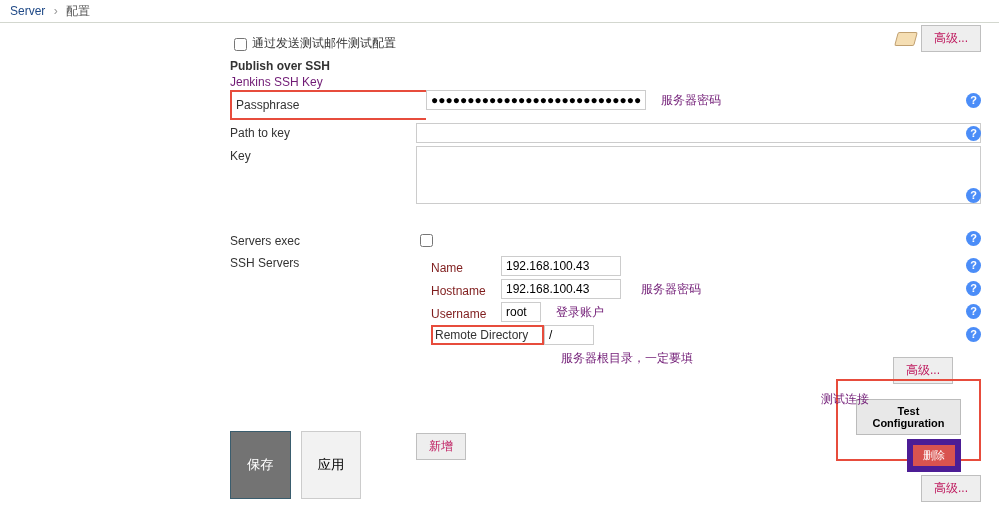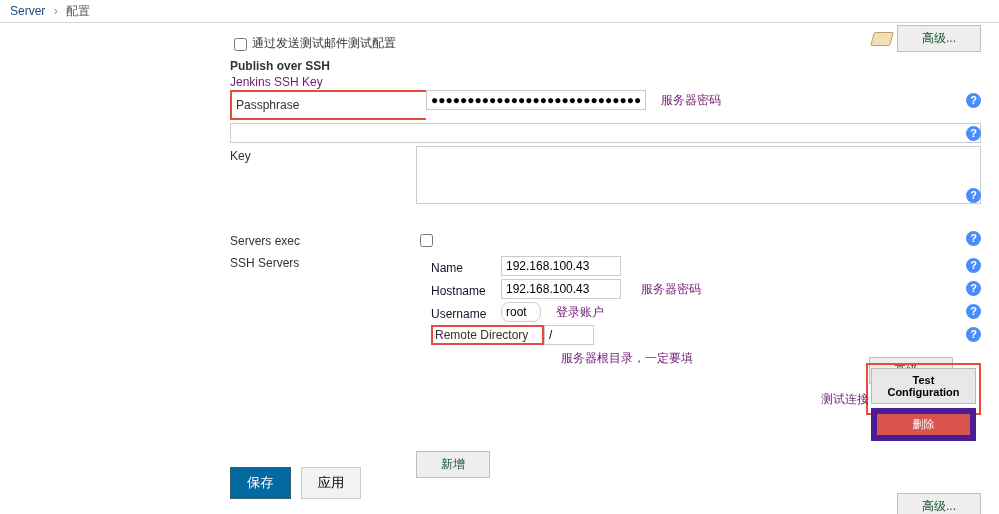--- a/index.html
+++ b/index.html
@@ -3,40 +3,40 @@
 <meta charset="utf-8">
 <style>
 html,body{margin:0;padding:0;font-family:Arial,"Microsoft YaHei",sans-serif;font-size:12px;color:#333;background:#fff}
 body{width:999px;height:514px;overflow:hidden}
 .brd{height:22px;line-height:22px;padding:0 10px;border-bottom:1px solid #d3d7cf;color:#555}
 .brd a{color:#204a87;text-decoration:none}
 .brd .sep{margin:0 5px;color:#999}
 .content{position:relative;padding:5px 18px 10px 230px}
 .toolbar{position:absolute;right:18px;top:2px;display:flex;gap:5px;align-items:center}
 .eraser{width:18px;height:12px;background:#f5deb3;border:1px solid #c0a070;border-radius:2px;transform:skewX(-15deg)}
-.btn{background:#eee;border:1px solid #bfbfbf;padding:4px 24px;cursor:pointer;color:#14532d;font-size:12px}
+.btn{background:#eee;border:1px solid #bfbfbf;padding:4px 12px;cursor:pointer;color:#be185d;font-size:12px}
 .row{display:flex;align-items:flex-start;margin:3px 0;position:relative}
 .lbl{width:186px;flex:none;padding-top:3px}
-.lbl2{width:70px;flex:none;color:#0f172a;padding-top:3px}
+.lbl2{width:70px;flex:none;color:#7f1d1d;padding-top:3px}
 .lbl3{width:105px;flex:none;color:#333;padding-top:3px}
 .ctrl{flex:1;position:relative}
 input[type=text].fld,textarea.fld{width:100%;box-sizing:border-box;border:1px solid #ccc;padding:2px 4px;font-size:12px;font-family:inherit}
 textarea.fld{height:58px;resize:none}
 .help{position:absolute;right:0;width:15px;height:15px;border-radius:50%;background:#4b8df8;color:#fff;text-align:center;line-height:15px;font-size:11px;font-weight:bold;cursor:pointer}
 .b{font-weight:bold}
 .red-frame{border:2px solid #e74c3c}
 .red-text{color:#701a75}
 .section{position:relative}
 .sshserver{padding-left:15px}
 .sshrow{display:flex;align-items:center;margin:3px 0;position:relative}
 .footer{position:absolute;left:230px;bottom:15px;display:flex;gap:10px}
-.save{background:#0369a1;color:#fff;border:1px solid #3a5d6e;padding:6px 16px;cursor:pointer}
+.save{background:#737373;color:#fff;border:1px solid #3a5d6e;padding:24px 16px;cursor:pointer}
 .apply{background:#f2f2f2;border:1px solid #ccc;padding:6px 16px;cursor:pointer}
 .chk{margin-right:5px;vertical-align:middle}
-.testbox{border:2px solid #e74c3c;position:absolute;right:0;top:0;width:105px;height:42px;padding:3px;display:flex;flex-direction:column;justify-content:flex-start;}
+.testbox{border:2px solid #e74c3c;position:absolute;right:0;top:16px;width:105px;height:42px;padding:18px;display:flex;flex-direction:column;justify-content:flex-start;align-items:flex-end}
 .tcbtn{background:#e8e8e8;border:1px solid #bbb;padding:5px 6px;font-weight:bold;font-size:11px;cursor:pointer}
 .del{background:#d9534f;color:#fff;border:6px solid #4c1d95;padding:3px 10px;font-size:11px;cursor:pointer;margin-top:4px}
 </style>
 </head>
 <body>
 
 <div class="brd">
   <a href="#">Server</a>
   <span class="sep">›</span>
   <span>配置</span>
@@ -60,20 +60,21 @@
     <div class="row">
       <div class="lbl red-frame" style="border-right:none;padding:6px 4px">Passphrase</div>
       <div class="ctrl" style="display:flex;align-items:center">
         <input type="text" class="fld red-frame" style="width: 220px;" value="●●●●●●●●●●●●●●●●●●●●●●●●●●●●●●●●●●●●●●●●●●">
         <span class="red-text" style="margin-left:15px">服务器密码</span>
       </div>
       <span class="help" style="top:3px">?</span>
     </div>
 
     <div class="row">
+      <div class="lbl">Path to key</div>
       <div class="ctrl"><input type="text" class="fld" style=""></div>
       <span class="help" style="top:3px">?</span>
     </div>
 
     <div class="row">
       <div class="lbl">Key</div>
       <div class="ctrl"><textarea class="fld" style=""></textarea></div>
       <span class="help" style="top:42px">?</span>
     </div>
 
@@ -98,21 +99,21 @@
             <div class="lbl2">Hostname</div>
             <div style="flex:1;display:flex;align-items:center">
               <input type="text" class="fld red-frame" style="width: 120px;" value="192.168.100.43">
               <span class="red-text" style="margin-left:20px">服务器密码</span>
             </div>
             <span class="help" style="top:2px">?</span>
           </div>
           <div class="sshrow">
             <div class="lbl2">Username</div>
             <div style="flex:1;display:flex;align-items:center">
-              <input type="text" class="fld" style="width: 40px; border-radius: 8px;" value="root">
+              <input type="text" class="fld" style="width: 40px;" value="root">
               <span class="red-text" style="margin-left:15px">登录账户</span>
             </div>
             <span class="help" style="top:2px">?</span>
           </div>
           <div class="sshrow">
             <div class="lbl3 red-frame" style="padding:1px 2px">Remote Directory</div>
             <div style="flex:1"><input type="text" class="fld red-frame" style="width: 50px;" value="/"></div>
             <span class="help" style="top:2px">?</span>
           </div>
           <div class="red-text" style="margin:5px 0 0 130px">服务器根目录，一定要填</div>
@@ -120,21 +121,21 @@
           <div style="position:relative;height:55px;margin-top:-4px">
             <button class="btn" style="position:absolute;right:28px;top:-6px">高级...</button>
             <div class="testbox">
               <button class="tcbtn">Test Configuration</button>
               <button class="del">删除</button>
             </div>
             <span class="red-text" style="position:absolute;right:112px;top:28px">测试连接</span>
           </div>
         </div>
 
-        <div style="margin-top:33px"><button class="btn">新增</button></div>
+        <div style="margin-top:15px"><button class="btn">新增</button></div>
         <div style="text-align:right;margin-top:15px"><button class="btn">高级...</button></div>
       </div>
     </div>
   </div>
 </div>
 
 <div class="footer">
   <button class="save">保存</button>
   <button class="apply">应用</button>
 </div>

